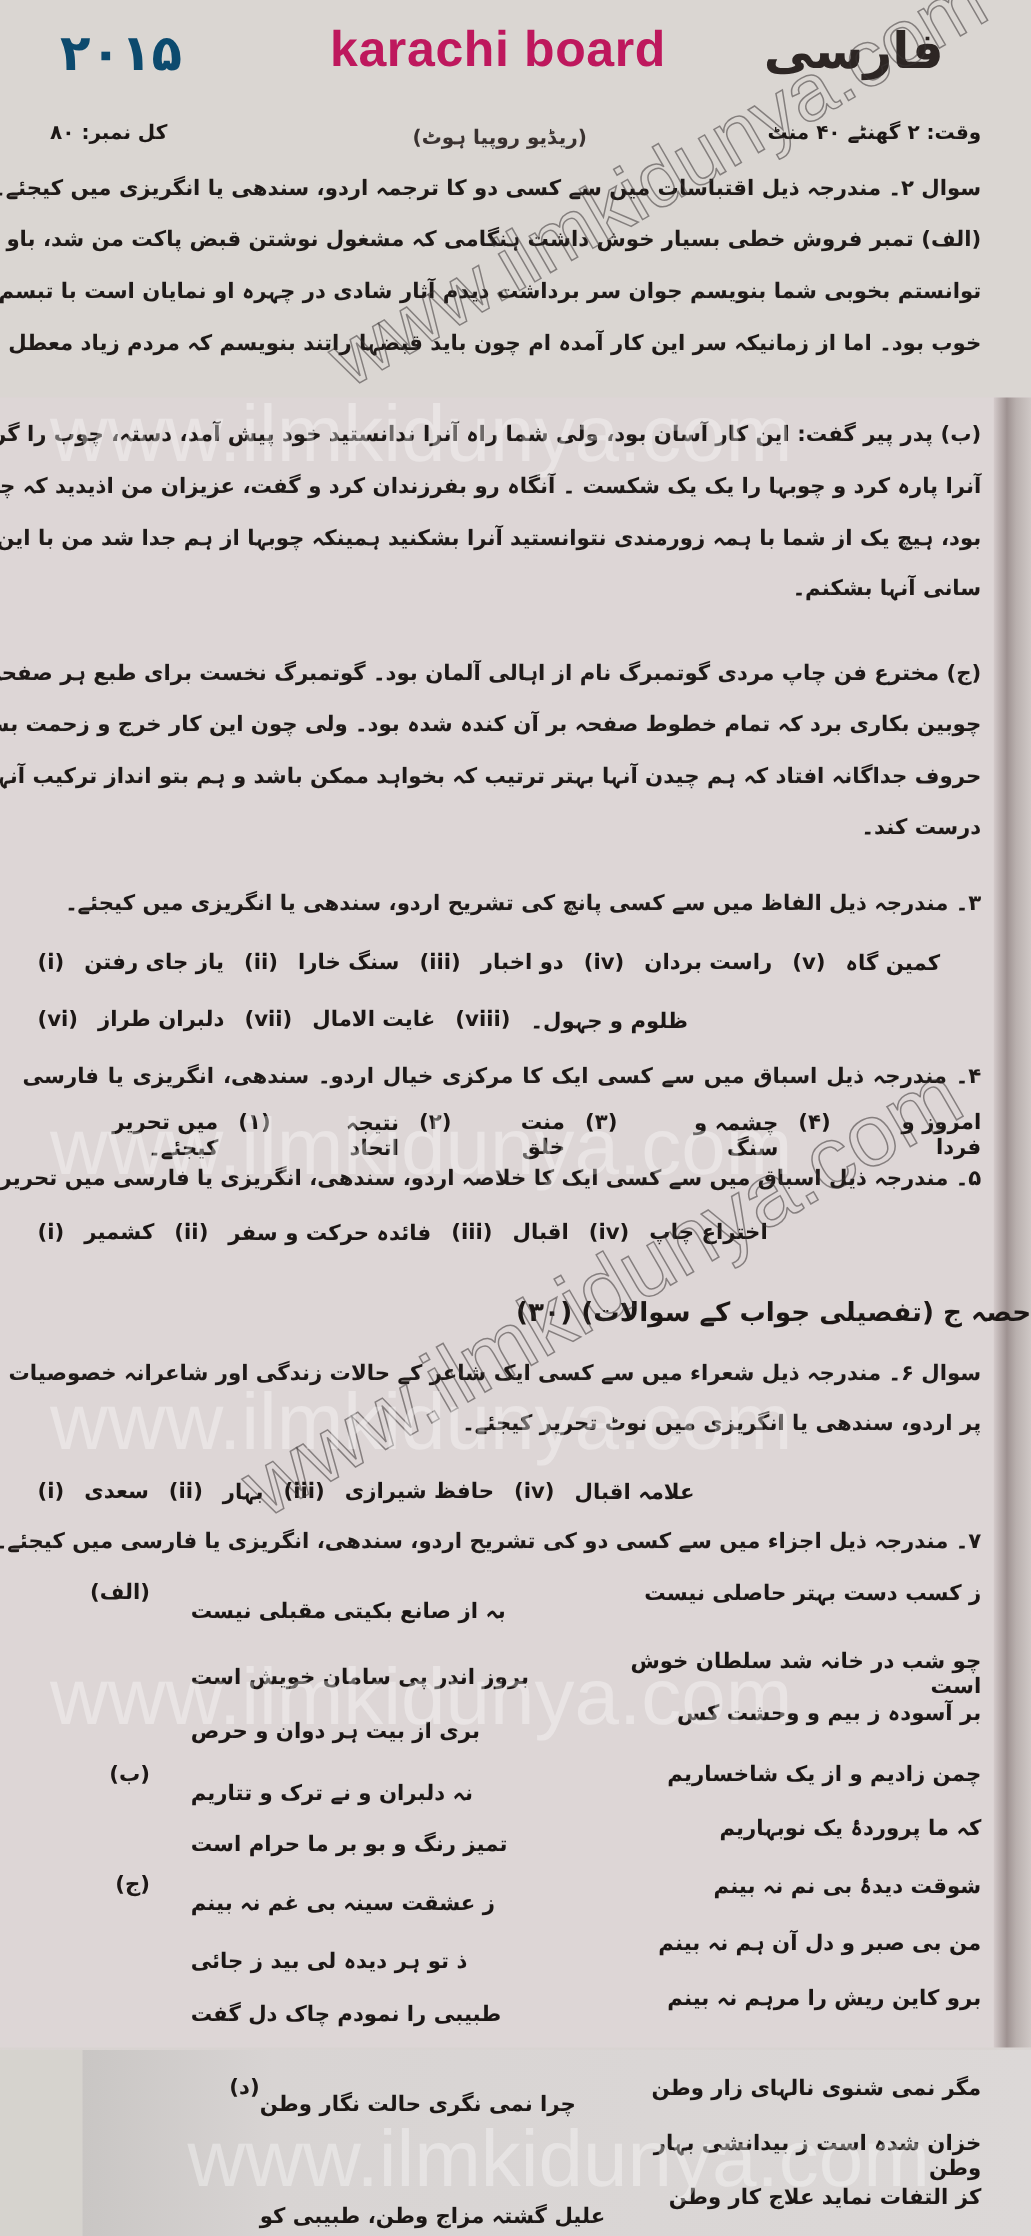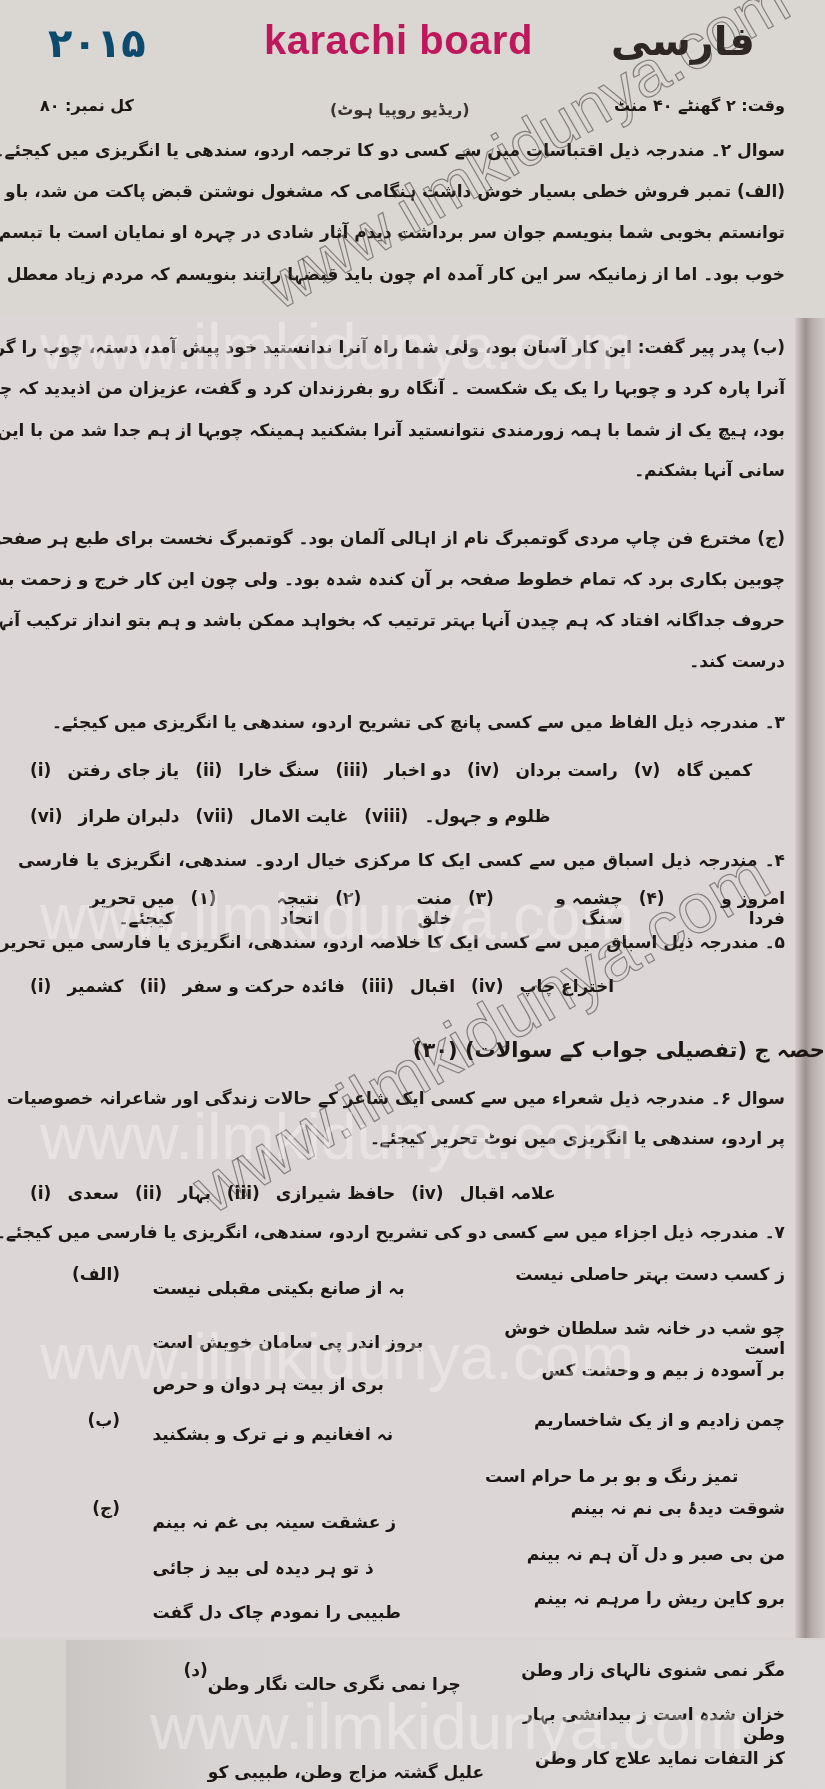--- a/index.html
+++ b/index.html
@@ -212,26 +212,27 @@
   <span class="h2">چو شب در خانہ شد سلطان خوش است</span>
 </div>
 <div class="verse-row" style="top:1360px;">
   <span class="label"></span>
   <span class="h1">بری از بیت ہر دوان و حرص</span>
   <span class="h2">بر آسودہ ز بیم و وحشت کس</span>
 </div>
 
 <div class="verse-row" style="top:1410px;">
   <span class="label">(ب)</span>
-  <span class="h1">نہ افغانیم و نے ترک و بشکنید</span>
+  <span class="h1">نہ دلبران و نے ترک و تتاریم</span>
   <span class="h2">چمن زادیم و از یک شاخساریم</span>
 </div>
 <div class="verse-row" style="top:1452px;">
   <span class="label"></span>
   <span class="h1">تمیز رنگ و بو بر ما حرام است</span>
+  <span class="h2">کہ ما پروردۂ یک نوبہاریم</span>
 </div>
 
 <div class="verse-row" style="top:1498px;">
   <span class="label">(ج)</span>
   <span class="h1">ز عشقت سینہ بی غم نہ بینم</span>
   <span class="h2">شوقت دیدۂ بی نم نہ بینم</span>
 </div>
 <div class="verse-row" style="top:1544px;">
   <span class="label"></span>
   <span class="h1">ذ تو ہر دیدہ لی بید ز جائی</span>

